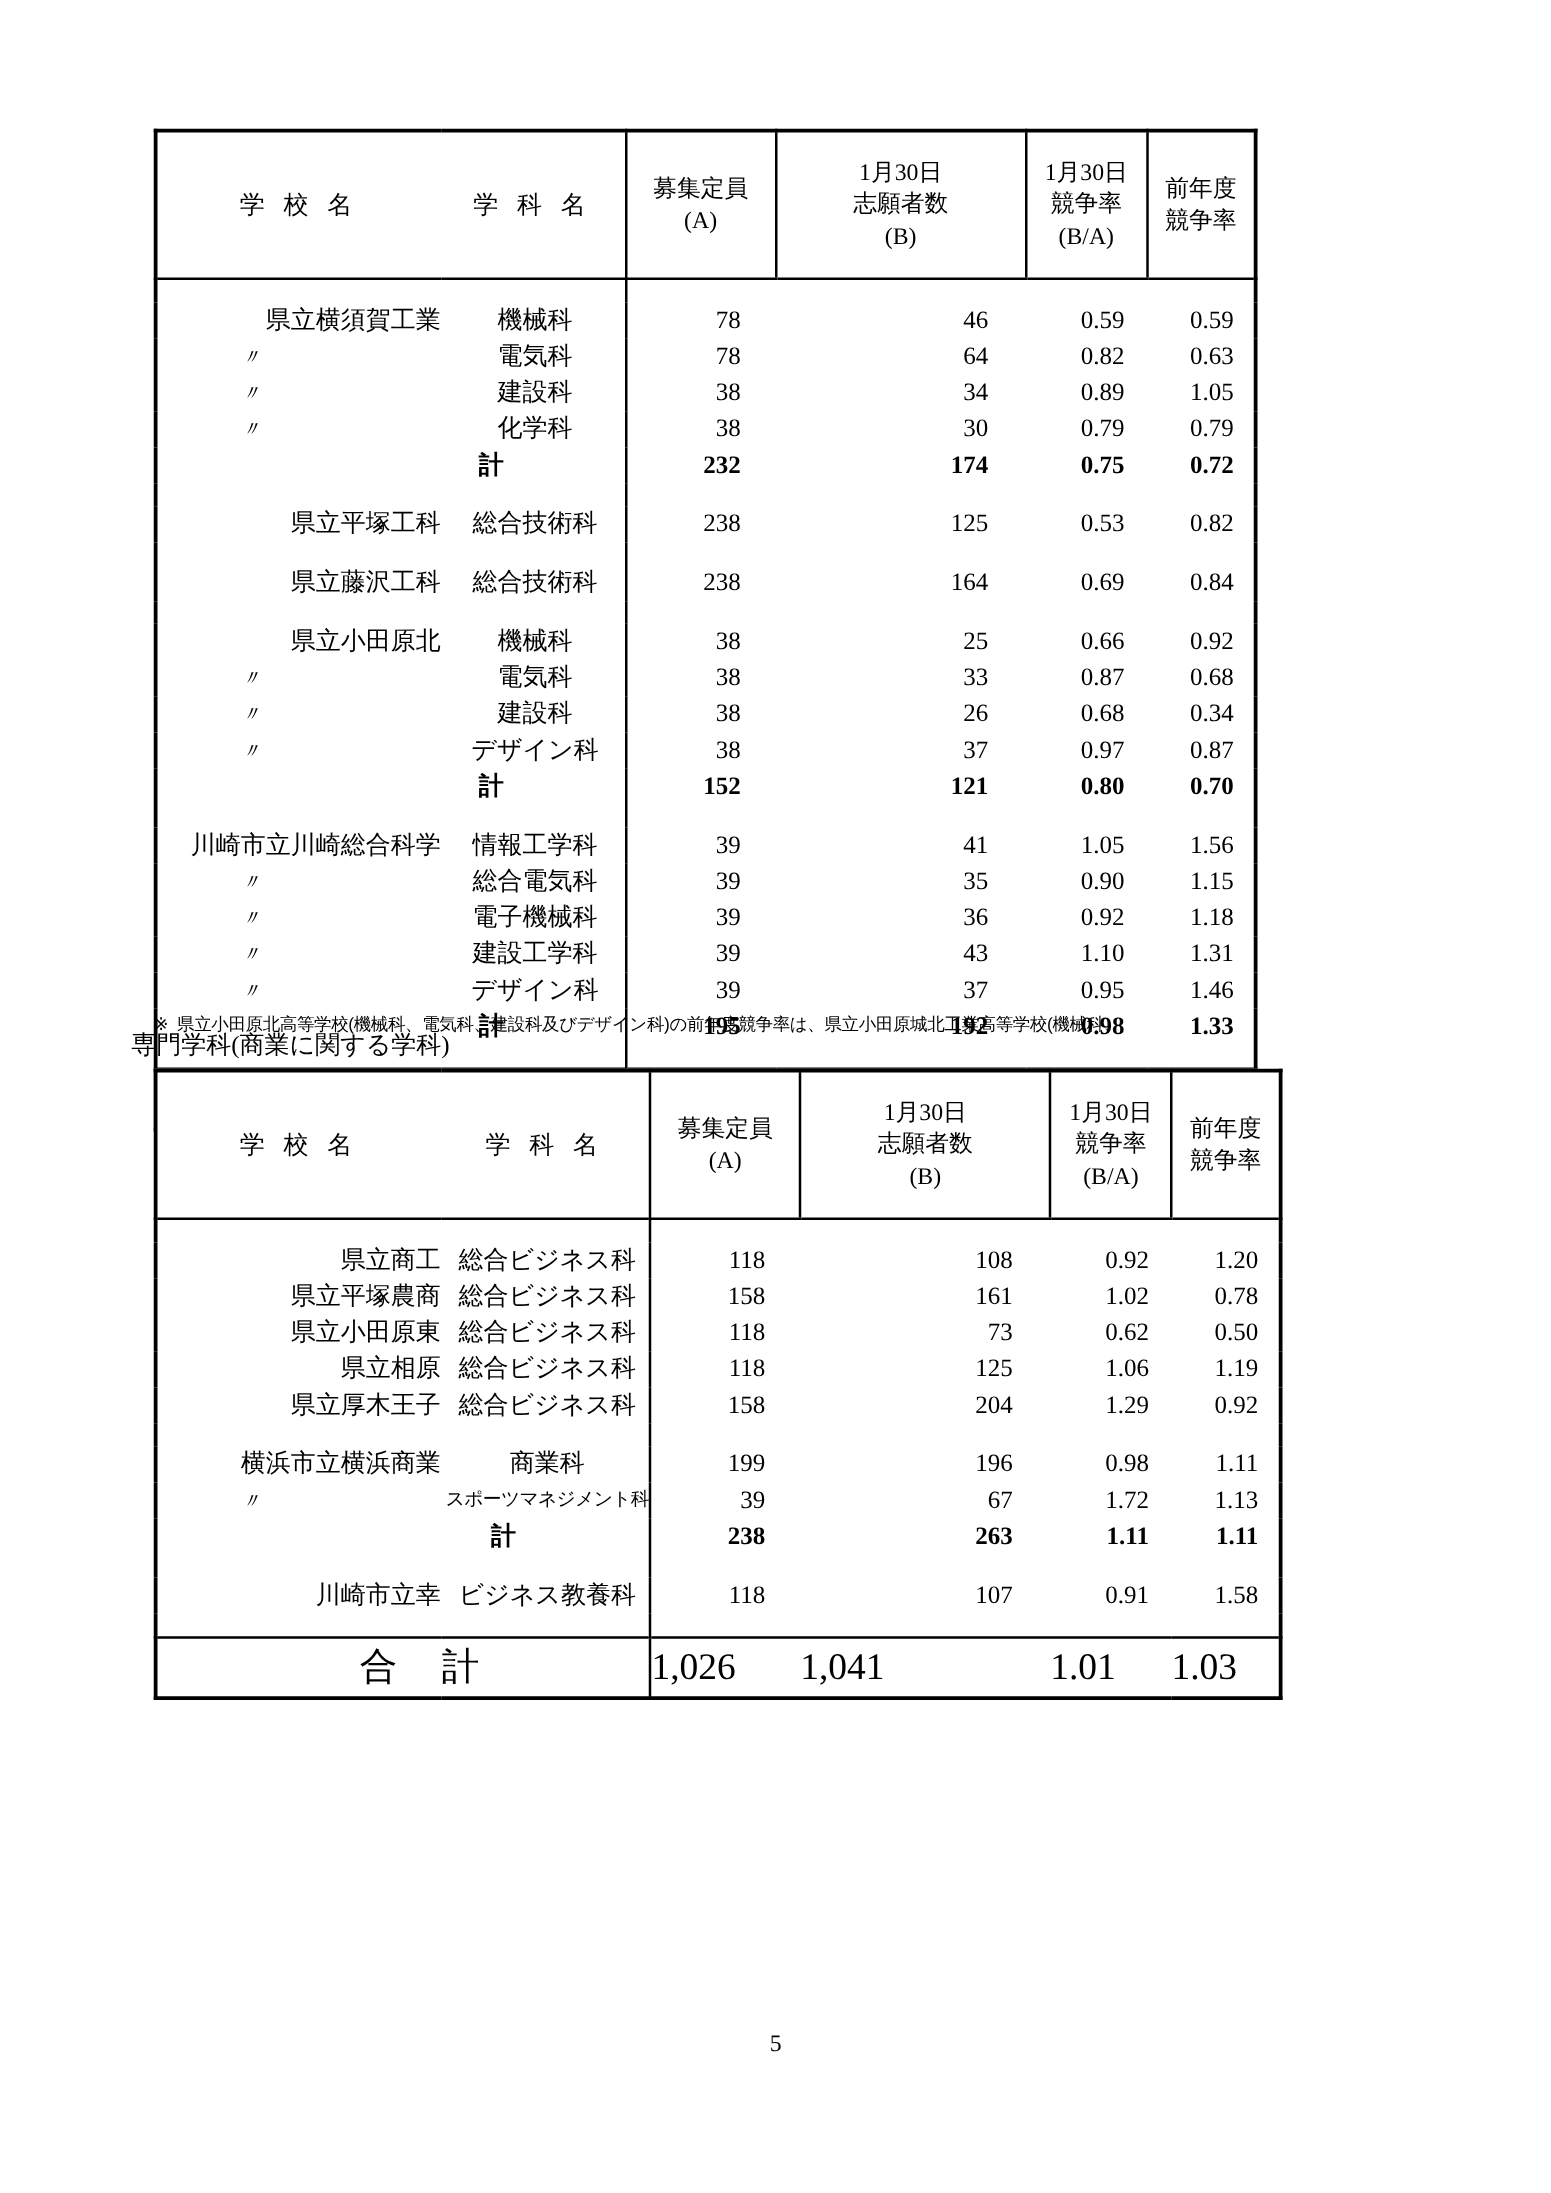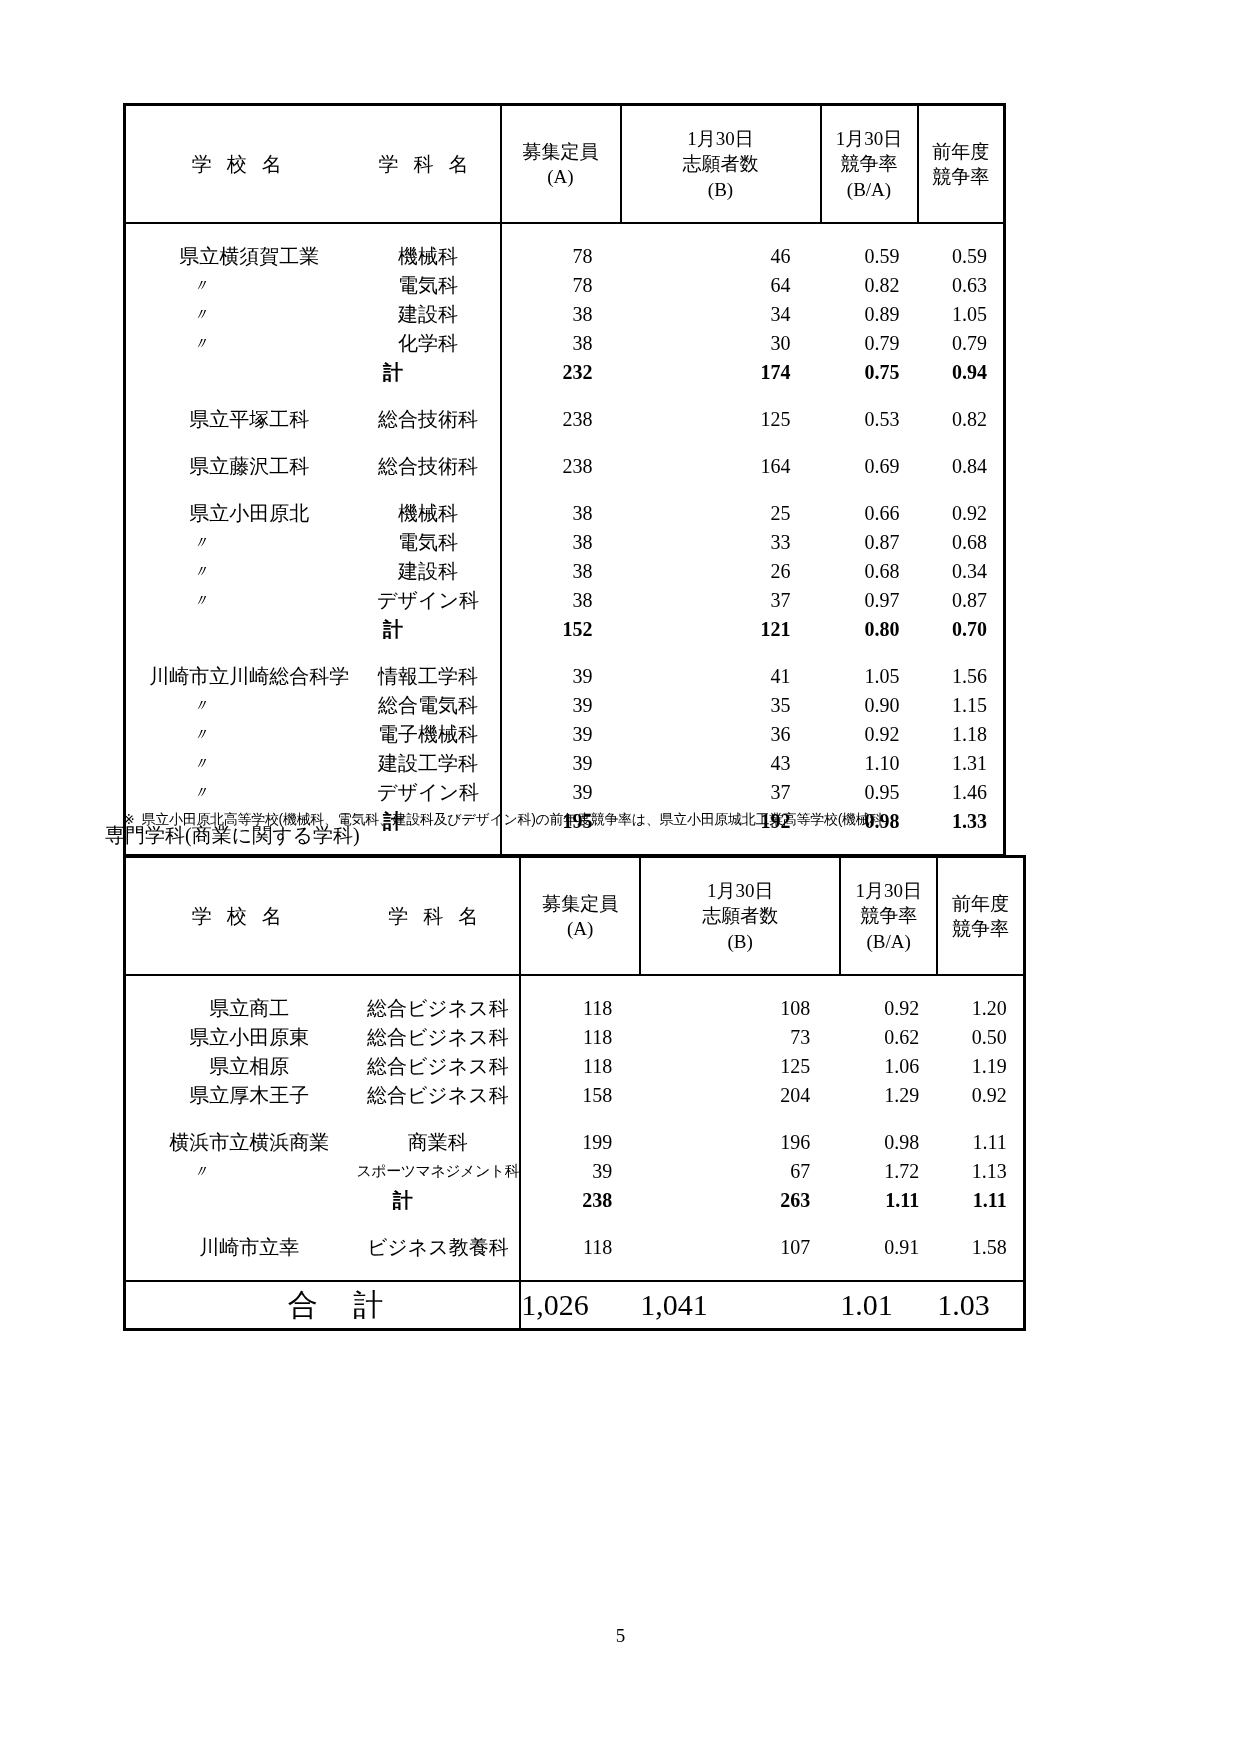--- a/index.html
+++ b/index.html
@@ -77,21 +77,21 @@
   }
 
   
   .r td {
     height: 29px;
     font-size: 20px;
     line-height: 29px;
   }
   .r td.school {
     padding-left: 20px;
-    text-align: center;
+    text-align: right;
   }
   .r td.school.ditto {
     text-align: left;
     padding-left: 66px;
     font-style: italic;
     font-size: 17px;
   }
   .r td.dept {
     text-align: center;
     padding-left: 4px;
@@ -236,21 +236,21 @@
             <td class="num appl">30</td>
             <td class="num ratio">0.79</td>
             <td class="num prev">0.79</td>
           </tr>
           <tr class="r bold">
             <td class="school"></td>
             <td class="dept total">計</td>
             <td class="num quota vsep">232</td>
             <td class="num appl">174</td>
             <td class="num ratio">0.75</td>
-            <td class="num prev">0.94</td>
+            <td class="num prev">0.72</td>
           </tr>
           <tr class="sp">
             <td>&nbsp;</td>
             <td>&nbsp;</td>
             <td class="vsep">&nbsp;</td>
             <td>&nbsp;</td>
             <td>&nbsp;</td>
             <td>&nbsp;</td>
           </tr>
           <tr class="r">
@@ -450,20 +450,28 @@
           </tr>
           <tr class="r">
             <td class="school">県立商工</td>
             <td class="dept">総合ビジネス科</td>
             <td class="num quota vsep">118</td>
             <td class="num appl">108</td>
             <td class="num ratio">0.92</td>
             <td class="num prev">1.20</td>
           </tr>
           <tr class="r">
+            <td class="school">県立平塚農商</td>
+            <td class="dept">総合ビジネス科</td>
+            <td class="num quota vsep">158</td>
+            <td class="num appl">161</td>
+            <td class="num ratio">1.02</td>
+            <td class="num prev">0.78</td>
+          </tr>
+          <tr class="r">
             <td class="school">県立小田原東</td>
             <td class="dept">総合ビジネス科</td>
             <td class="num quota vsep">118</td>
             <td class="num appl">73</td>
             <td class="num ratio">0.62</td>
             <td class="num prev">0.50</td>
           </tr>
           <tr class="r">
             <td class="school">県立相原</td>
             <td class="dept">総合ビジネス科</td>

